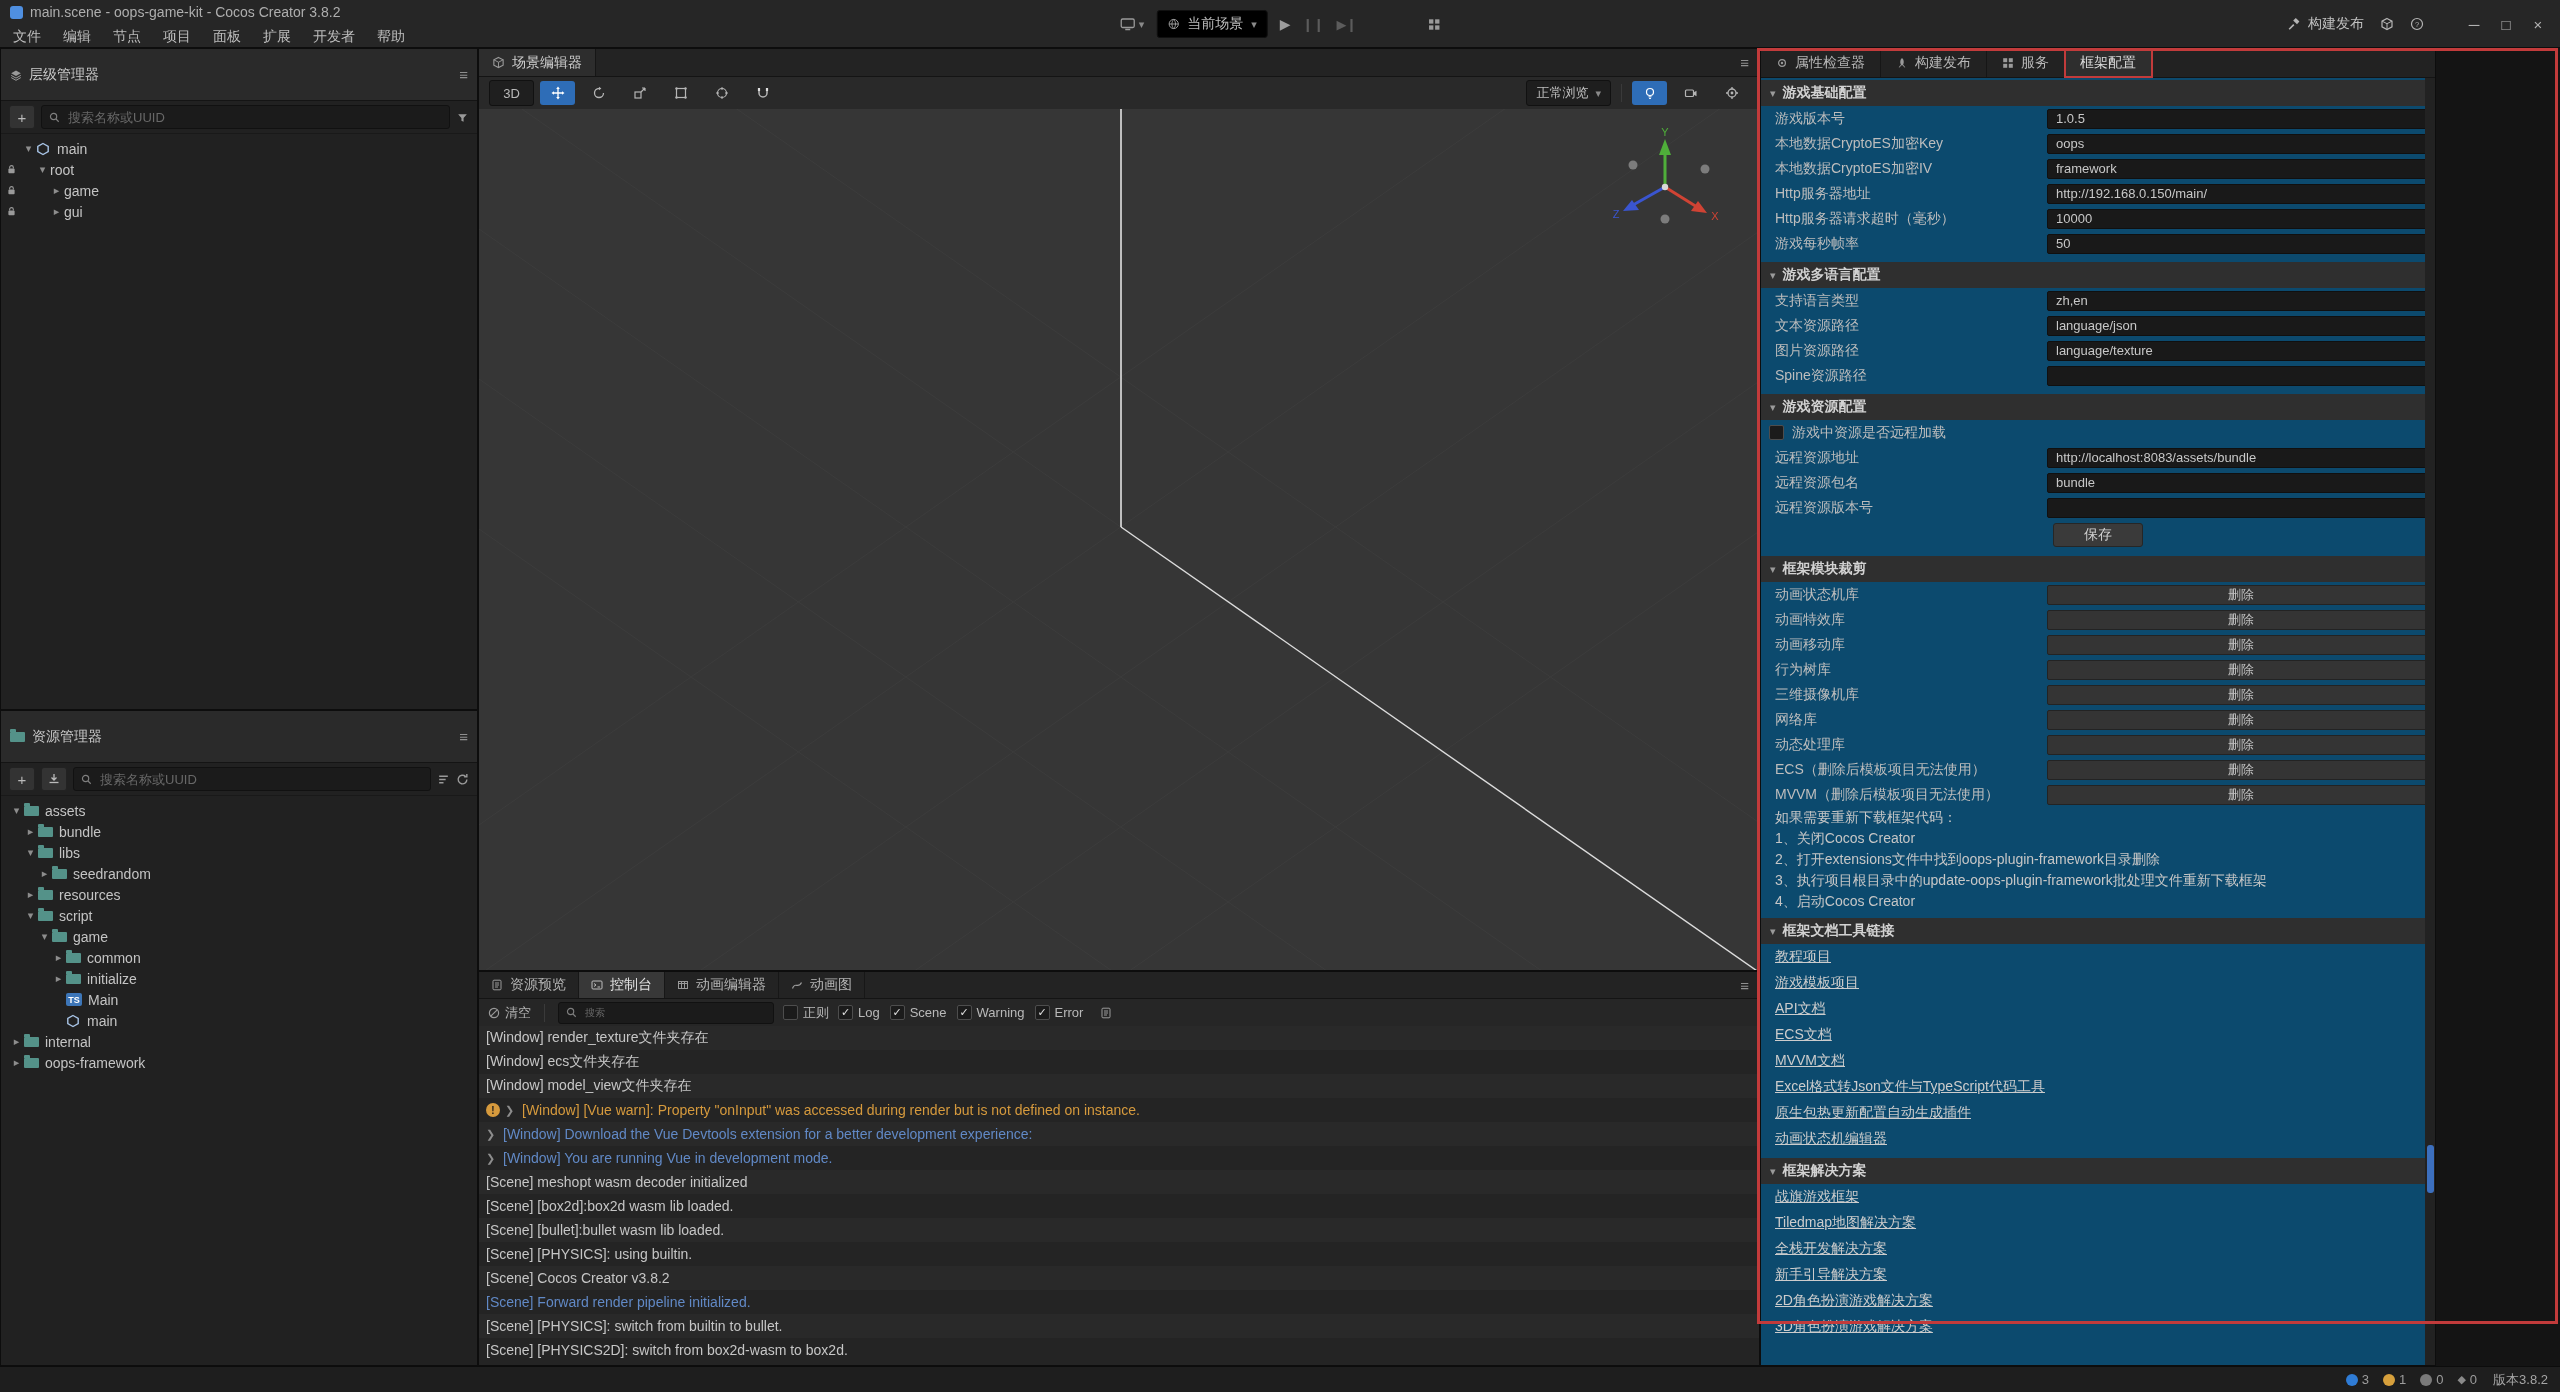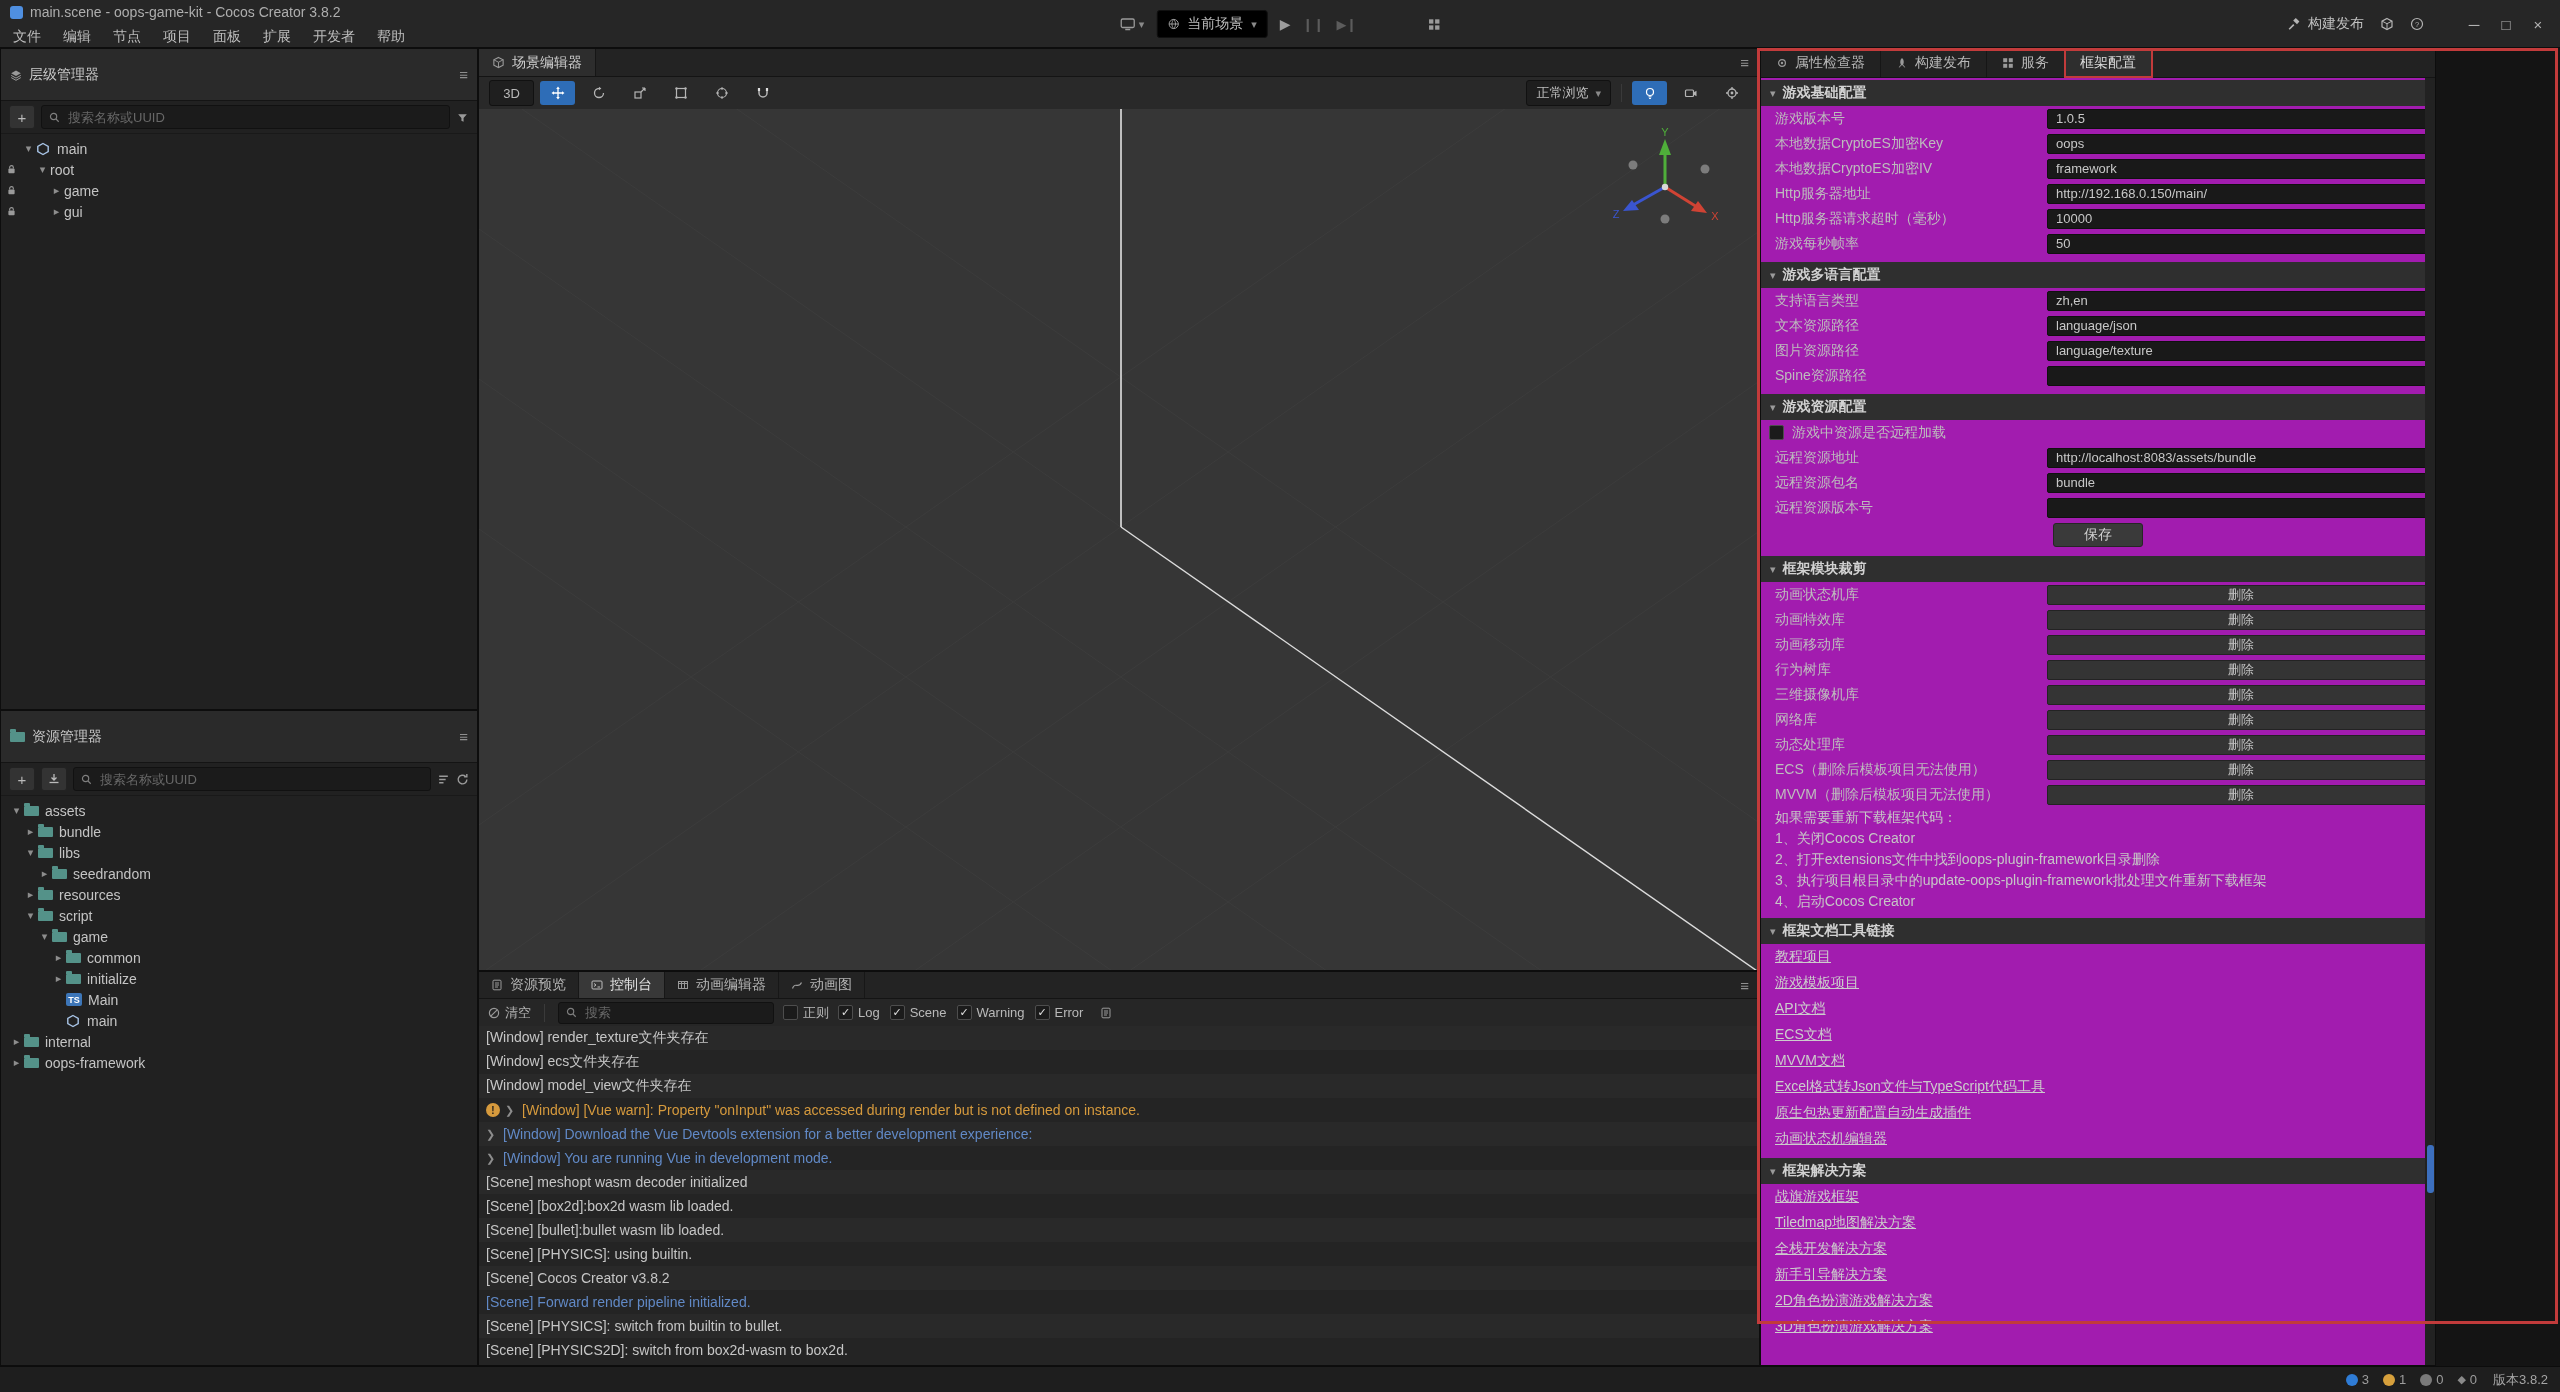--- a/index.html
+++ b/index.html
@@ -38,21 +38,21 @@
   .burger{color:#8f8f8f;font-size:15px}
   .searchbar{height:32px;display:flex;align-items:center;gap:6px;padding:0 8px;border-bottom:1px solid #191919}
   .tool-btn{min-width:24px;height:22px;background:#333;border:1px solid #222;border-radius:3px;display:flex;align-items:center;justify-content:center;color:#bbb;font-size:15px}
   .search-box{flex:1;height:22px;background:#1b1b1b;border:1px solid #111;border-radius:3px;display:flex;align-items:center;gap:6px;padding:0 7px}
   .search-box input{flex:1;background:transparent;border:none;outline:none;color:#c0c0c0;font-size:13px}
 
   #hierarchy{left:0;top:48px;width:478px;height:662px}
   #assets{left:0;top:710px;width:478px;height:656px}
   #scene{left:478px;top:48px;width:1282px;height:923px}
   #console{left:478px;top:971px;width:1282px;height:395px;background:#242424}
-  #inspector{left:1760px;top:48px;width:676px;height:1318px;background:#a21caf}
+  #inspector{left:1760px;top:48px;width:676px;height:1318px;background:#0c4a6e}
 
   
   .tree{padding-top:4px}
   .tree-row{height:21px;display:flex;align-items:center;font-size:14px;color:#c4c4c4}
   .gutter{width:20px;display:flex;justify-content:center;flex:none}
   .indent{flex:none}
   .caret{width:15px;text-align:center;color:#8d8d8d;font-size:11px;flex:none}
   .fold{width:15px;height:10px;background:#549289;border-radius:1px;position:relative;flex:none;margin-right:6px}
   .fold::before{content:"";position:absolute;left:0;top:-3px;width:6px;height:3px;background:#549289;border-radius:1px 1px 0 0}
   .ts{width:16px;height:13px;background:#3d76b8;color:#fff;font-size:9px;font-weight:bold;display:flex;align-items:center;justify-content:center;border-radius:2px;margin-right:6px;flex:none}
@@ -71,21 +71,21 @@
   .viewport{position:absolute;left:0;top:60px;right:0;bottom:0;background:#363636;overflow:hidden}
   .gizmo{position:absolute;right:34px;top:18px}
 
   
   .ctabs{height:26px;background:#232323;display:flex;align-items:center;border-bottom:1px solid #141414}
   .ctab{display:flex;align-items:center;gap:7px;padding:0 12px;height:100%;font-size:14px;color:#b5b5b5;border-right:1px solid #171717}
   .ctab.active{background:#383838;color:#e0e0e0}
   .ctoolbar{height:27px;display:flex;align-items:center;gap:9px;padding:0 9px;border-bottom:1px solid #191919;background:#262626}
   .clear-chip{display:flex;align-items:center;gap:5px;font-size:13px;color:#b5b5b5}
   .console-search{width:200px;height:20px;background:#1b1b1b;border:1px solid #111;border-radius:3px;display:flex;align-items:center;gap:6px;padding:0 7px}
-  .console-search input{flex:1;background:transparent;border:none;outline:none;color:#c0c0c0;font-size:13px;min-width:0}
+  .console-search input{flex:1;background:transparent;border:none;outline:none;color:#c0c0c0;font-size:10px;min-width:0}
   .cb{width:15px;height:15px;background:#1b1b1b;border:1px solid #4d4d4d;border-radius:2px;box-sizing:border-box;display:inline-flex;align-items:center;justify-content:center;font-size:11px;color:#e2e2e2;flex:none}
   .filter-item{display:flex;align-items:center;gap:5px;font-size:13px;color:#b9b9b9}
   .logs{position:absolute;left:0;right:0;top:54px;bottom:0;overflow:hidden}
   .log{height:24px;display:flex;align-items:center;gap:5px;padding-left:7px;font-size:14px;color:#c6c6c6;white-space:nowrap}
   .log:nth-child(odd){background:#292929}
   .log.warning{color:#d69a3d}
   .log.info{color:#6189c6}
   .warn-ico{width:14px;height:14px;border-radius:50%;background:#d69a3d;color:#1b1b1b;font-size:10px;font-weight:bold;display:inline-flex;align-items:center;justify-content:center;flex:none}
   .chev{color:#8d8d8d;font-size:11px;width:12px;flex:none}
 

